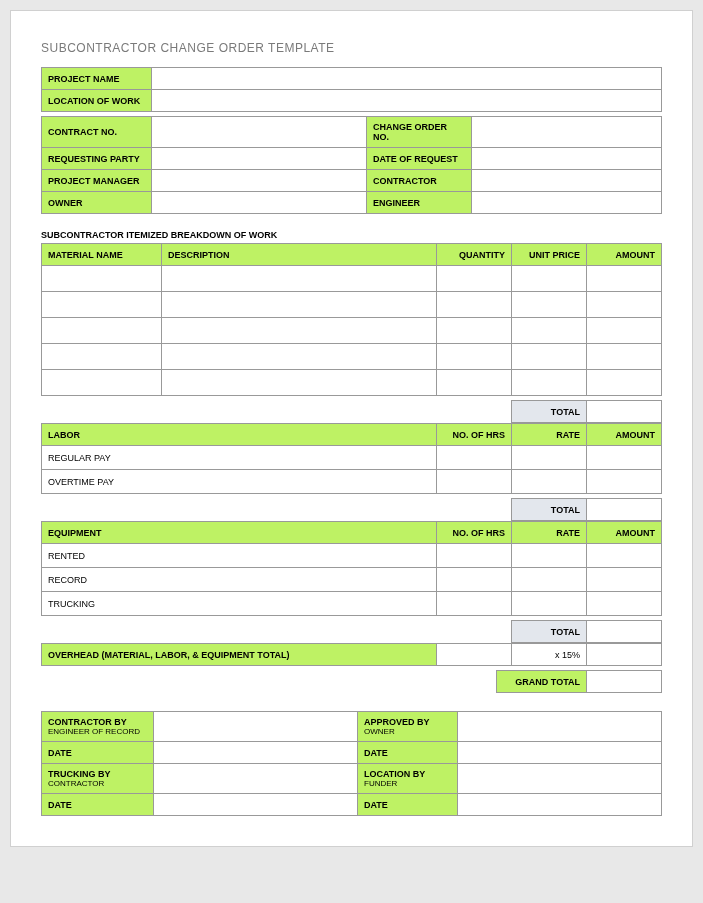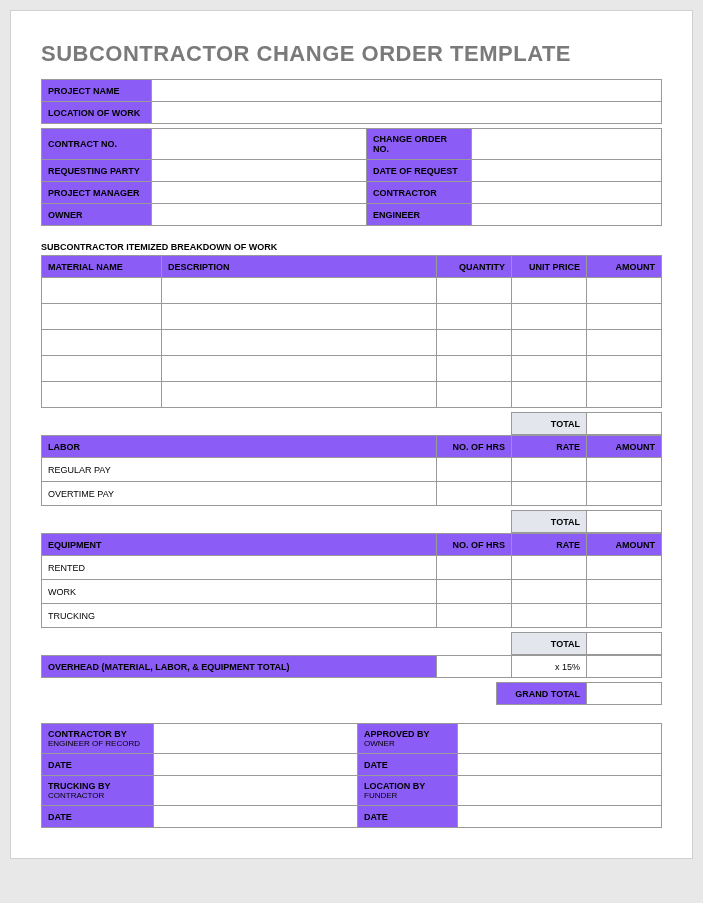--- a/index.html
+++ b/index.html
@@ -12,38 +12,38 @@
     justify-content: center;
   }
   .page {
     width: 683px;
     background: #fff;
     border: 1px solid #d0d0d0;
     padding: 30px 30px 30px 30px;
   }
   .title {
     color: #7a7a7a;
-    font-size: 22px;
-    font-weight: bold;
+    font-size: 12px;
+    font-weight: normal;
     letter-spacing: 0.5px;
     margin-bottom: 12px;
   }
   table {
     border-collapse: collapse;
     width: 100%;
   }
   td {
     border: 1px solid #999;
     padding: 5px 6px;
     vertical-align: middle;
     height: 22px;
     font-size: 9px;
   }
   .hdr {
-    background: #8b5cf6;
+    background: #bef264;
     font-weight: bold;
     font-size: 9px;
   }
   .hdr-light {
     background: #e3e7ed;
     font-weight: bold;
     font-size: 9px;
     margin-left: 15px;
   }
   .section-label {
@@ -239,21 +239,21 @@
       <td class="hdr center">RATE</td>
       <td class="hdr center">AMOUNT</td>
     </tr>
     <tr>
           <td style="height:24px">RENTED</td>
           <td></td>
           <td></td>
           <td></td>
         </tr>
     <tr>
-          <td style="height:24px">WORK</td>
+          <td style="height:24px">RECORD</td>
           <td></td>
           <td></td>
           <td></td>
         </tr>
     <tr>
           <td style="height:24px">TRUCKING</td>
           <td></td>
           <td></td>
           <td></td>
         </tr>

